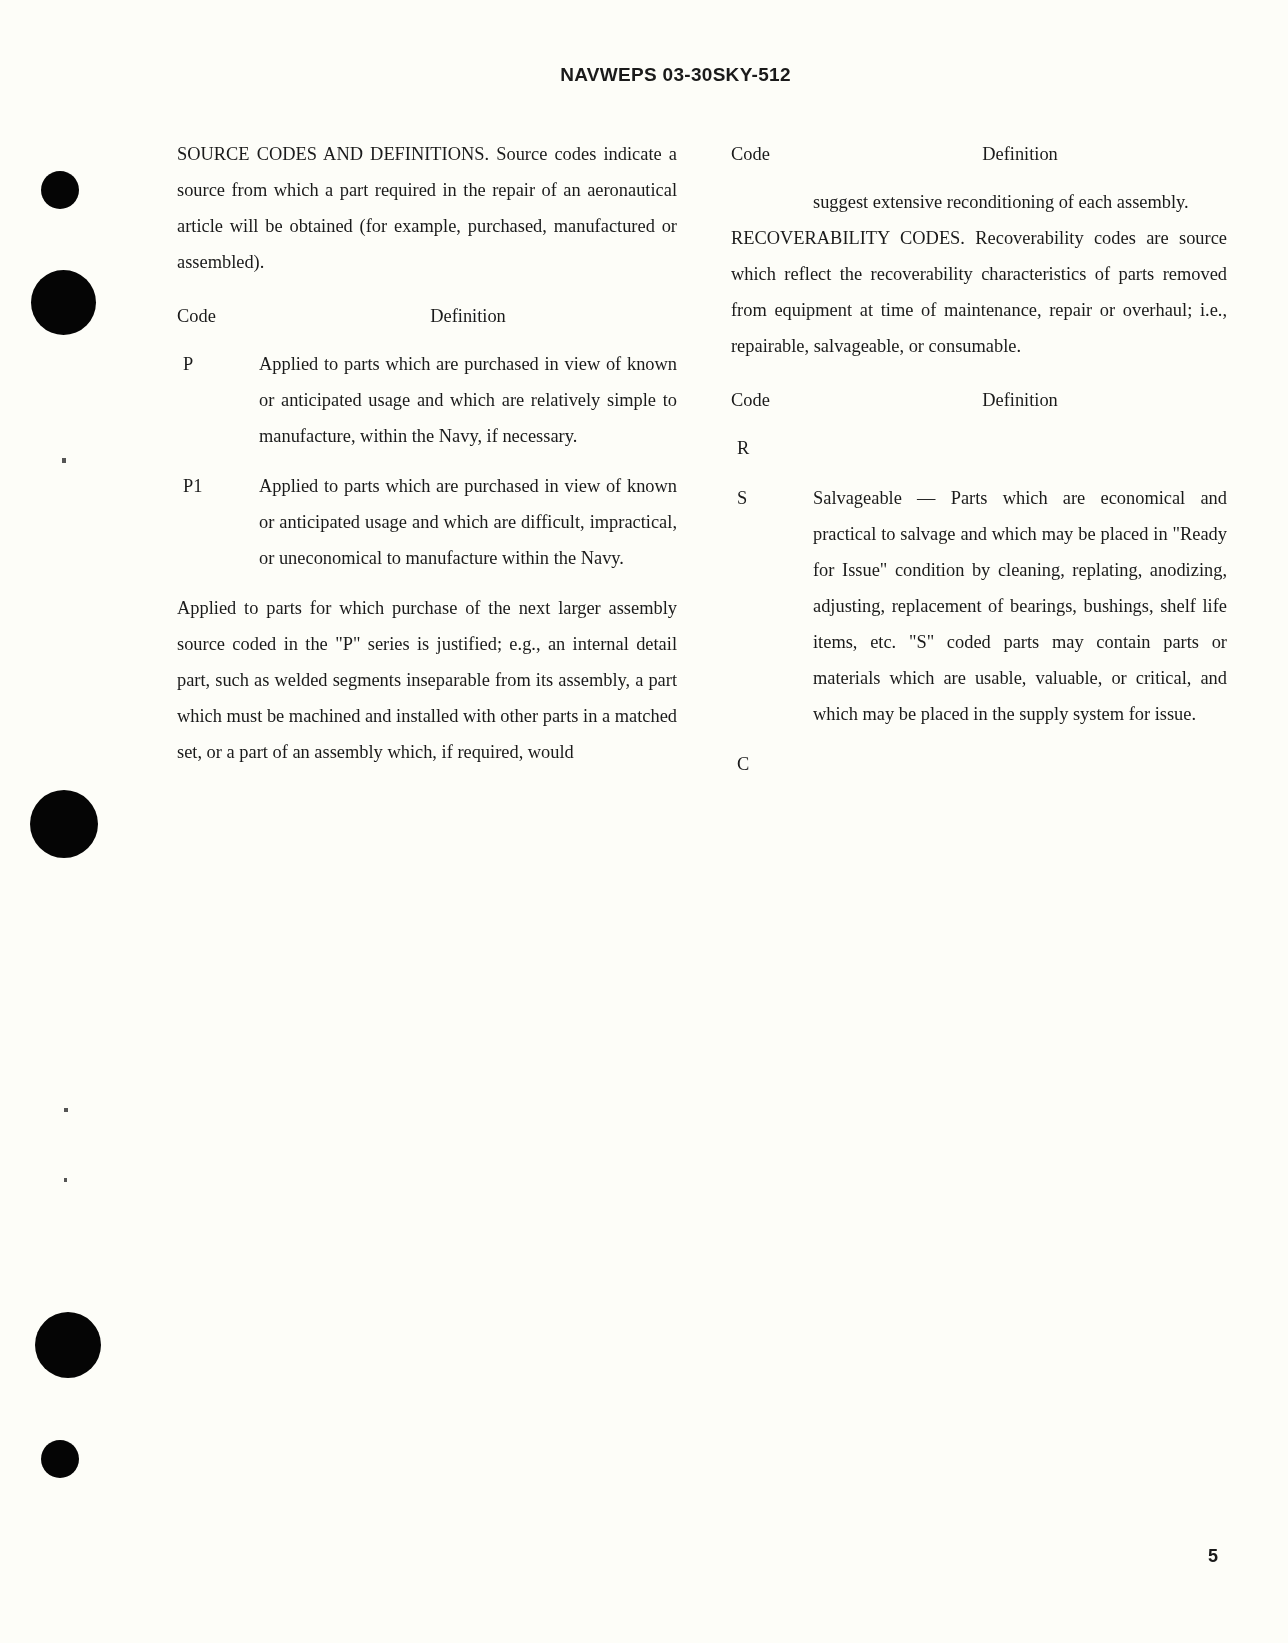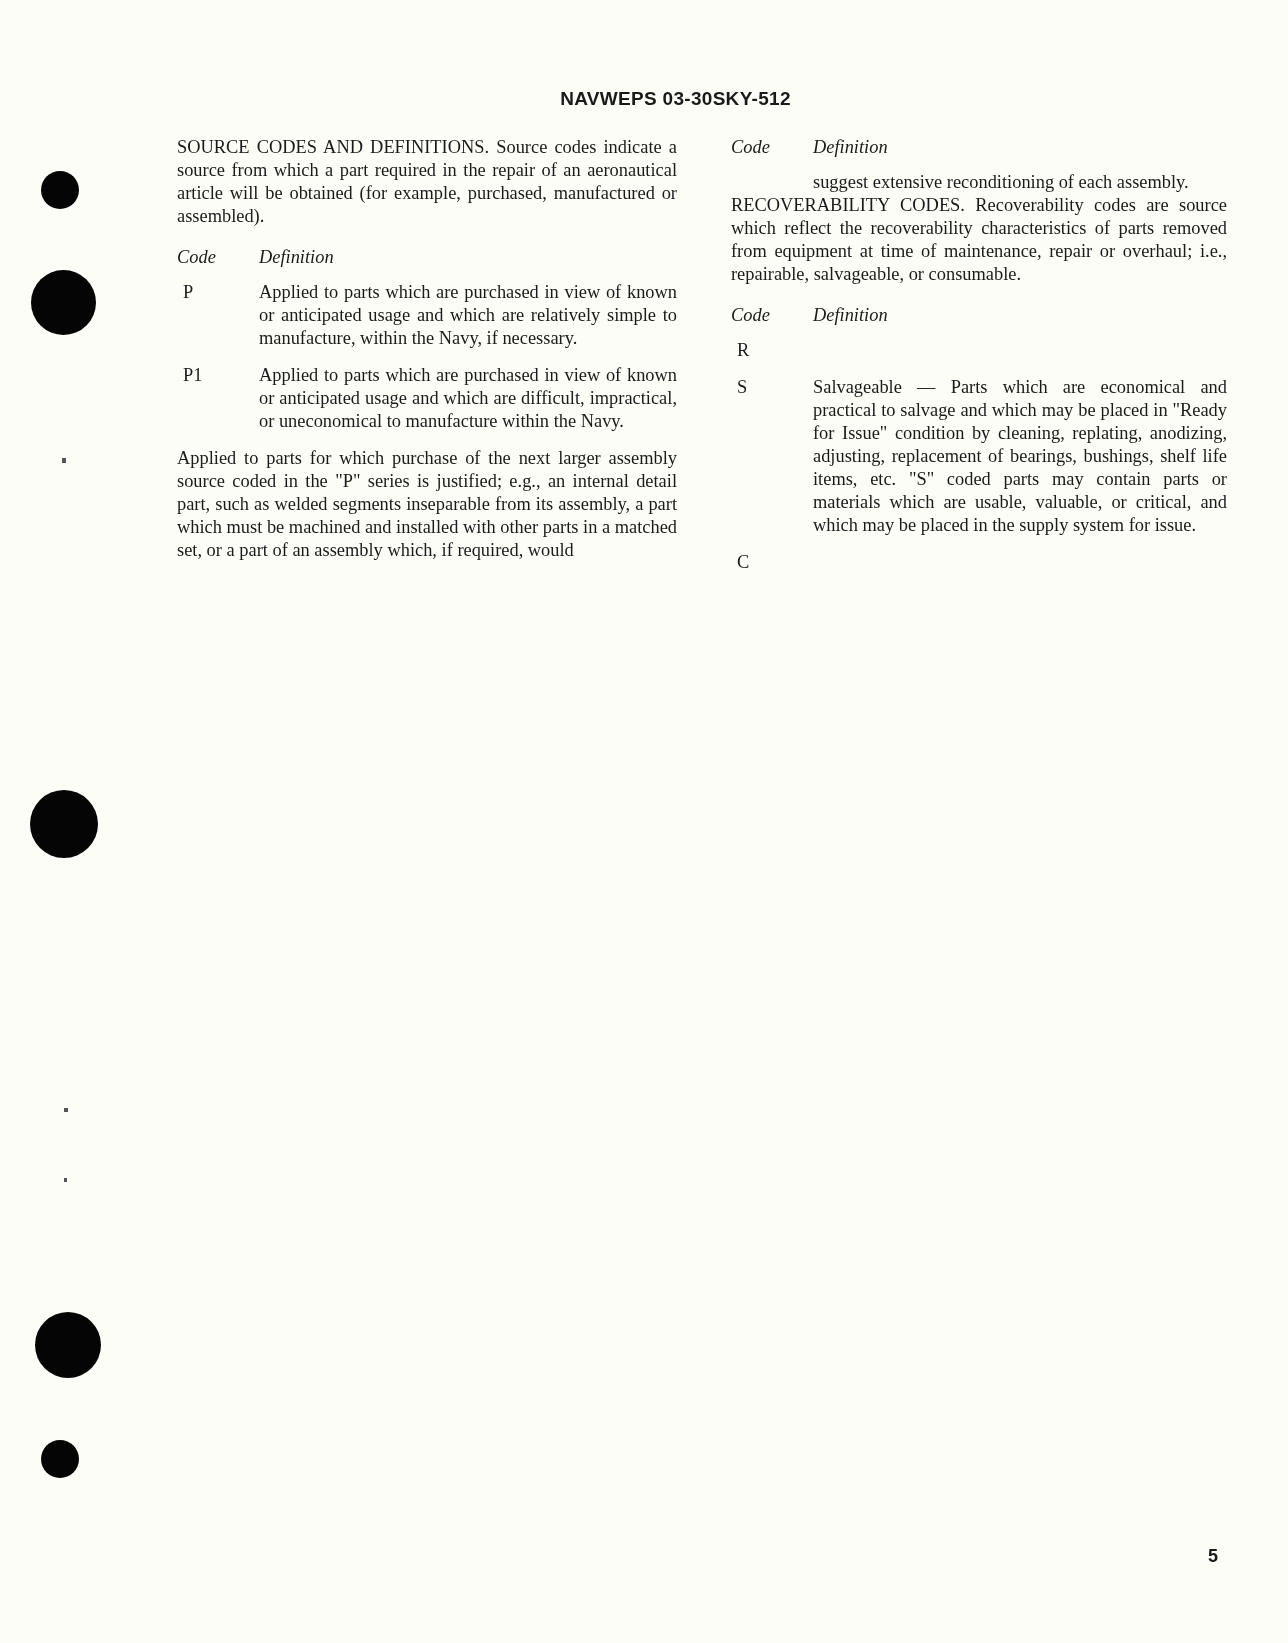--- a/index.html
+++ b/index.html
@@ -9,35 +9,35 @@
       position: relative;
       overflow: hidden;
       font-family: "Liberation Serif", "DejaVu Serif", serif;
       color: #1a1a1a;
     }
     .header-id {
       position: absolute; top: 64px; left: 0; width: 1288px;
       text-align: center;
       font-family: "Liberation Sans", "DejaVu Sans", sans-serif;
       font-weight: bold; font-size: 19px; letter-spacing: 0.3px;
-      padding-left: 63px; box-sizing: border-box; margin-top: 24px;
+      padding-left: 63px; box-sizing: border-box;
     }
     .page-number {
       position: absolute; top: 1546px; left: 1208px;
       font-family: "Liberation Sans", "DejaVu Sans", sans-serif;
       font-weight: bold; font-size: 18px;
     }
     .hole { position: absolute; background: #050505; border-radius: 50%; }
-    .col { position: absolute; top: 136px; font-size: 18.4px; line-height: 23px; }
+    .col { position: absolute; top: 136px; font-size: 18.4px; line-height: 36px; }
     .col-left { left: 177px; width: 500px; }
     .col-right { left: 731px; width: 496px; }
     .para { text-align: justify; margin: 0 0 14px 0; }
-    .table-head { display: flex; font-style: italic; margin: 18px 0 12px 0; }
+    .table-head { display: flex; margin: 18px 0 12px 0; }
     .table-head .h-code { width: 82px; }
-    .table-head .h-def { flex: 1; }
+    .table-head .h-def { flex: 1; text-align: center; }
     .entry { display: flex; margin-bottom: 14px; }
     .entry .code { width: 82px; flex: none; padding-left: 6px; box-sizing: border-box; }
     .entry .def { flex: 1; text-align: justify; }
     .cont { padding-left: 82px; text-align: justify; margin-bottom: 0; }
     .speck { position: absolute; background: #555; }
   </style>
 </head>
 <body>
 
 <div class="header-id">NAVWEPS 03-30SKY-512</div>

